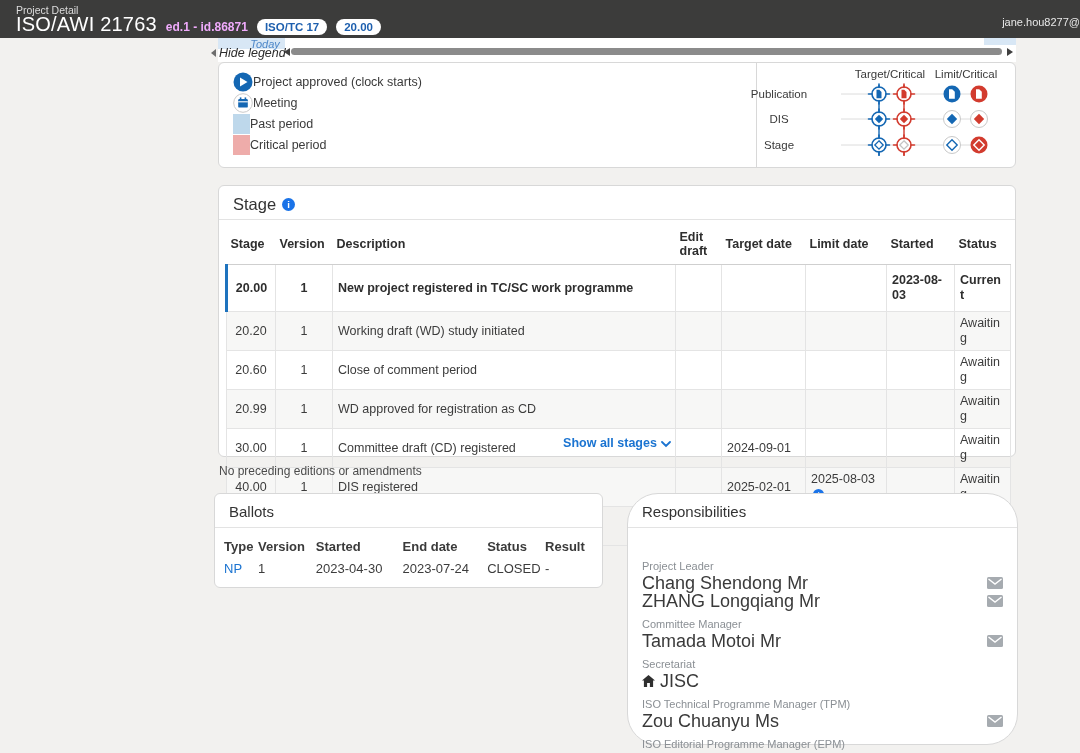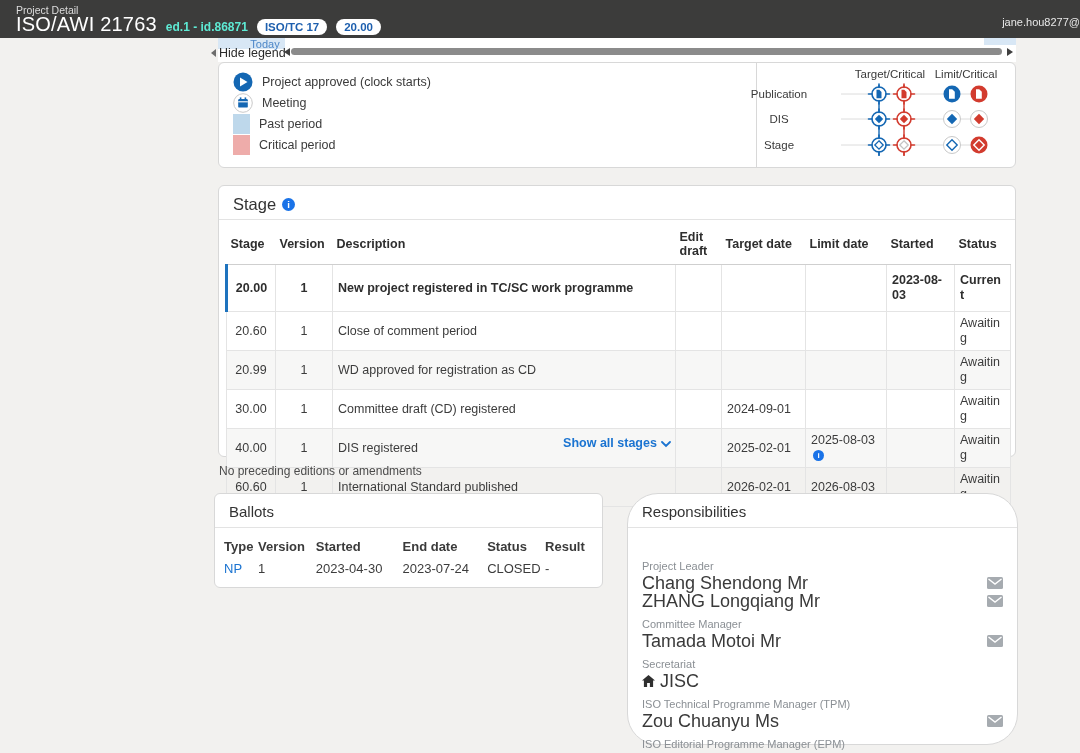--- a/index.html
+++ b/index.html
@@ -4,26 +4,26 @@
 <style>
   * { margin:0; padding:0; box-sizing:border-box; }
   body { background:#e8e8e6; font-family:"Liberation Sans", sans-serif; }
   .screen { position:relative; width:1080px; height:753px; background:#f2f1ef; overflow:hidden; font-family:"Liberation Sans", sans-serif; }
 
   
   .topbar { position:absolute; left:0; top:0; width:1080px; height:38px; background:#3c3c3b; }
   .crumb { position:absolute; left:16px; top:4px; font-size:10.5px; color:#dcdcdc; }
   .title-row { position:absolute; left:16px; top:13px; display:flex; align-items:center; gap:9px; }
   .ptitle { font-size:20px; color:#ffffff; font-weight:400; letter-spacing:.2px; }
-  .psub { font-size:12px; font-weight:bold; color:#5eead4; position:relative; top:2px; }
+  .psub { font-size:12px; font-weight:bold; color:#f0abfc; position:relative; top:2px; }
   .badge { background:#ffffff; color:#1d5fae; font-weight:bold; font-size:11.5px; padding:2px 8px; border-radius:9px; position:relative; top:2px; cursor:pointer; }
   .user { position:absolute; right:0; top:16px; font-size:11px; color:#e8e8e8; white-space:nowrap; }
 
   
-  .gantt { position:absolute; left:218px; top:38px; width:798px; height:24px; background:#ffffff; }
+  .gantt { position:absolute; left:218px; top:38px; width:798px; height:24px; background:#ffffff;font-style:italic; }
   .today-band { position:absolute; left:0; top:0; width:67px; height:11px; background:#d8e7f5; }
   .today-band-r { position:absolute; left:766px; top:0; width:32px; height:7px; background:#d8e7f5; }
   .today { position:absolute; left:22px; top:0; width:50px; text-align:center; font-size:11px; color:#4d87c8; }
   .hideleg { position:absolute; left:-7px; top:8px; display:flex; align-items:center; gap:3px; font-size:12.5px; color:#2b2b2b; cursor:pointer; }
   .tri-left { width:0; height:0; border-top:4px solid transparent; border-bottom:4px solid transparent; border-right:5px solid #6d6d6d; display:inline-block; }
   .sb-larr { position:absolute; left:66px; top:10px; width:0; height:0; border-top:4px solid transparent; border-bottom:4px solid transparent; border-right:6px solid #3f3f3f; }
   .scrollbar { position:absolute; left:73px; top:10px; width:711px; height:7px; background:#8b8b8b; border-radius:4px; cursor:pointer; }
   .sb-rarr { position:absolute; left:789px; top:10px; width:0; height:0; border-top:4px solid transparent; border-bottom:4px solid transparent; border-left:6px solid #3f3f3f; }
 
   
@@ -33,21 +33,21 @@
   .ballots-card{ left:214px; top:493px; width:389px; height:95px; }
   .resp-card   { left:627px; top:493px; width:391px; height:252px;border-radius:31px; }
 
   .card-head { position:absolute; left:14px; top:9px; display:flex; align-items:center; gap:6px; }
   .card-title { font-size:16.5px; color:#333; font-weight:500; }
   .card-title-sm { font-size:15px; color:#333; font-weight:500; }
   .card-rule { position:absolute; left:0; right:0; top:33px; border-top:1px solid #e3e3e3; }
 
   
   .legend-items { position:absolute; left:14px; top:8px; }
-  .litem { height:21px; display:flex; align-items:center; gap:9px; font-size:12.5px; color:#3a3a3a; }
+  .litem { height:21px; display:flex; align-items:center; font-size:12.5px; color:#3a3a3a; }
   .swatch { width:17px; height:20px; display:inline-block; }
 
   
   .ldivider { position:absolute; left:537px; top:0; height:104px; border-left:1px solid #d8d8d8; }
   .lh { position:absolute; top:5px; font-size:11.5px; color:#3a3a3a; }
   .lh1 { left:615px; width:112px; text-align:center; }
   .lh2 { left:700px; width:94px; text-align:center; }
   .lrow { position:absolute; left:500px; width:120px; text-align:center; font-size:11.5px; color:#3a3a3a; }
   .lr1 { top:25px; } .lr2 { top:50px; } .lr3 { top:76px; }
   .matrix-svg { position:absolute; left:620px; top:20px; }
@@ -248,20 +248,30 @@
       <tbody>
           <tr class="current">
             <td>20.00</td>
             <td>1</td>
             <td>New project registered in TC/SC work programme</td>
             <td></td>
             <td></td>
             <td></td>
             <td>2023-08-03</td>
             <td>Current</td>
+          </tr>
+          <tr class="shaded">
+            <td>20.20</td>
+            <td>1</td>
+            <td>Working draft (WD) study initiated</td>
+            <td></td>
+            <td></td>
+            <td></td>
+            <td></td>
+            <td>Awaiting</td>
           </tr>
           <tr>
             <td>20.60</td>
             <td>1</td>
             <td>Close of comment period</td>
             <td></td>
             <td></td>
             <td></td>
             <td></td>
             <td>Awaiting</td>

